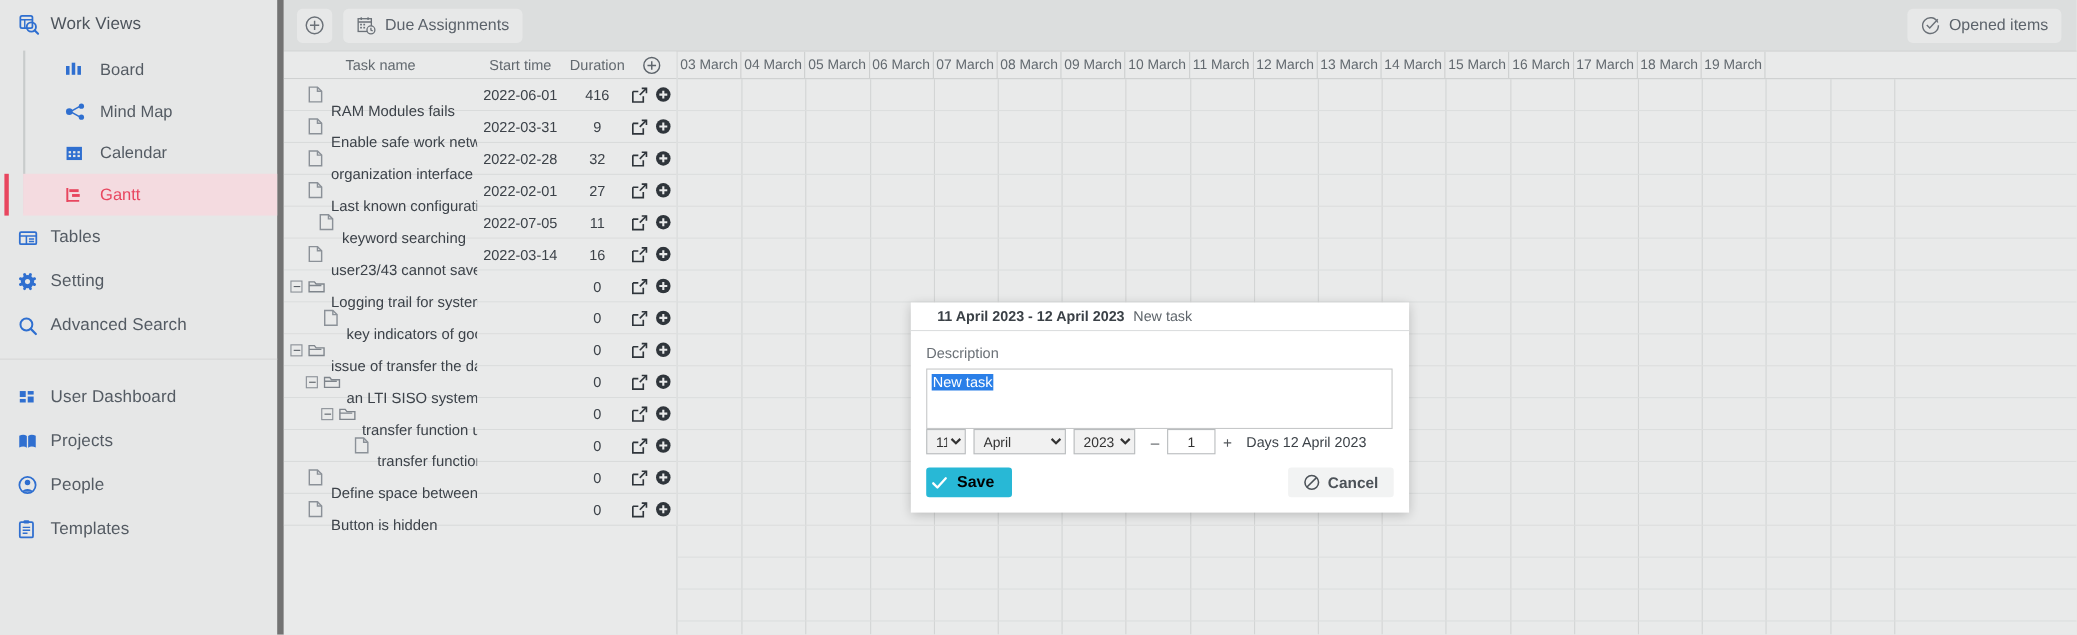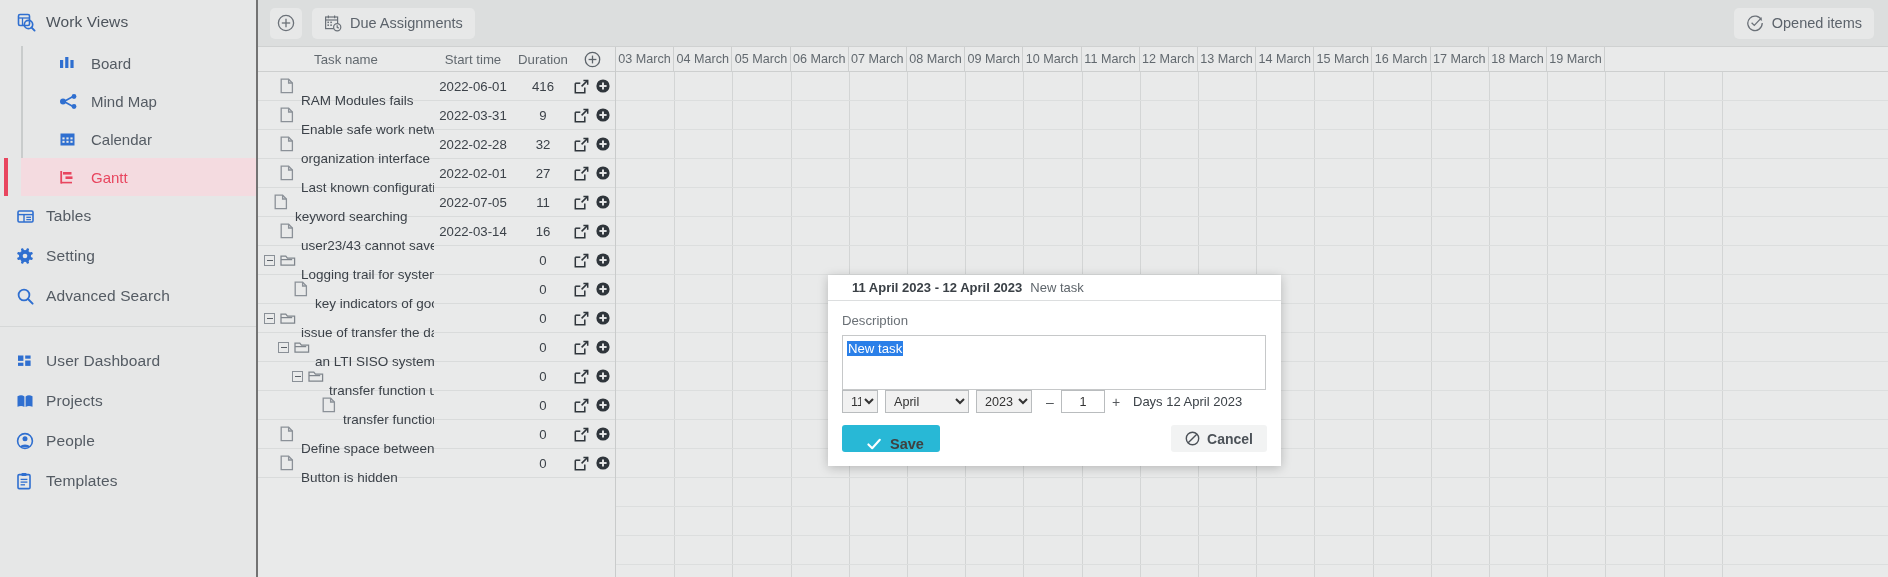--- a/index.html
+++ b/index.html
@@ -10,21 +10,21 @@
     overflow: hidden;
   }
   #app { position: relative; width: 1888px; height: 577px; display: flex; }
 
   
   #sidebar {
     width: 258px; height: 577px;
     background: #e6e7e7;
     flex: 0 0 258px;
     position: relative;
-    border-right: 2px solid #737373;
+    border-right: 6px solid #737373;
   }
   .sb-row {
     display: flex; align-items: center;
     height: 40px;
     padding-left: 16px;
     cursor: pointer;
     position: relative;
   }
   .sb-row .sb-ico {
     width: 30px; flex: 0 0 30px;
@@ -175,23 +175,23 @@
     width:44px; height:23px; border:1px solid #b9bcbe; background:#fff;
     text-align:center; font-size:12.6px; color:#333;
     font-family:"Liberation Sans", sans-serif; outline:none;
   }
   .md-days { font-size:13px; color:#3c4248; margin-left:10px; }
   .md-foot {
     display:flex; align-items:center; justify-content:space-between;
     padding: 12px 14px 14px 14px;
   }
   .btn-save {
-    display:flex; align-items:flex-end; gap:8px;
-    background:#28b8d6; color:#404040; font-size:14.5px; font-weight:bold;
-    height:27px; padding:0 16px 0 24px; border-radius:3px; cursor:pointer;
+    display:flex; align-items:center; gap:8px;
+    background:#28b8d6; color:#000000; font-size:14.5px; font-weight:bold;
+    height:27px; padding:0 16px 0 4px; border-radius:3px; cursor:pointer;
   }
   .btn-cancel {
     display:flex; align-items:center; gap:7px;
     background:#f2f3f3; color:#4c5258; font-size:14px; font-weight:bold;
     height:27px; padding:0 14px; border-radius:3px; cursor:pointer;
   }
   svg { display:block; }
 </style>
 </head>
 <body>
@@ -548,21 +548,21 @@
                 <span class="act-ico">
                   <svg width="14" height="14" viewBox="0 0 14 14">
                     <circle cx="7" cy="7" r="6.6" fill="#2f353b"></circle>
                     <line x1="7" y1="3.4" x2="7" y2="10.6" stroke="#e9eaea" stroke-width="1.9"></line>
                     <line x1="3.4" y1="7" x2="10.6" y2="7" stroke="#e9eaea" stroke-width="1.9"></line>
                   </svg>
                 </span>
               </div>
             </div>
             <div class="tt-row">
-              <div class="c-name" style="padding-left: 0;">
+              <div class="c-name" style="padding-left: 16px;">
                 <span style="width: 16px; flex: 0 0 16px;"></span>
                 <span class="nm-ico">
                   <svg width="14" height="16" viewBox="0 0 14 16">
                     <path d="M1.2 1.2 L8.6 1.2 L12.4 5 L12.4 14.6 L1.2 14.6 Z" fill="none" stroke="#8b9198" stroke-width="1.3"></path>
                     <path d="M8.6 1.2 L8.6 5 L12.4 5" fill="none" stroke="#8b9198" stroke-width="1.3"></path>
                   </svg>
                 </span>
                 <span class="nm-txt">keyword searching</span>
               </div>
               <div class="c-start">2022-07-05</div>

